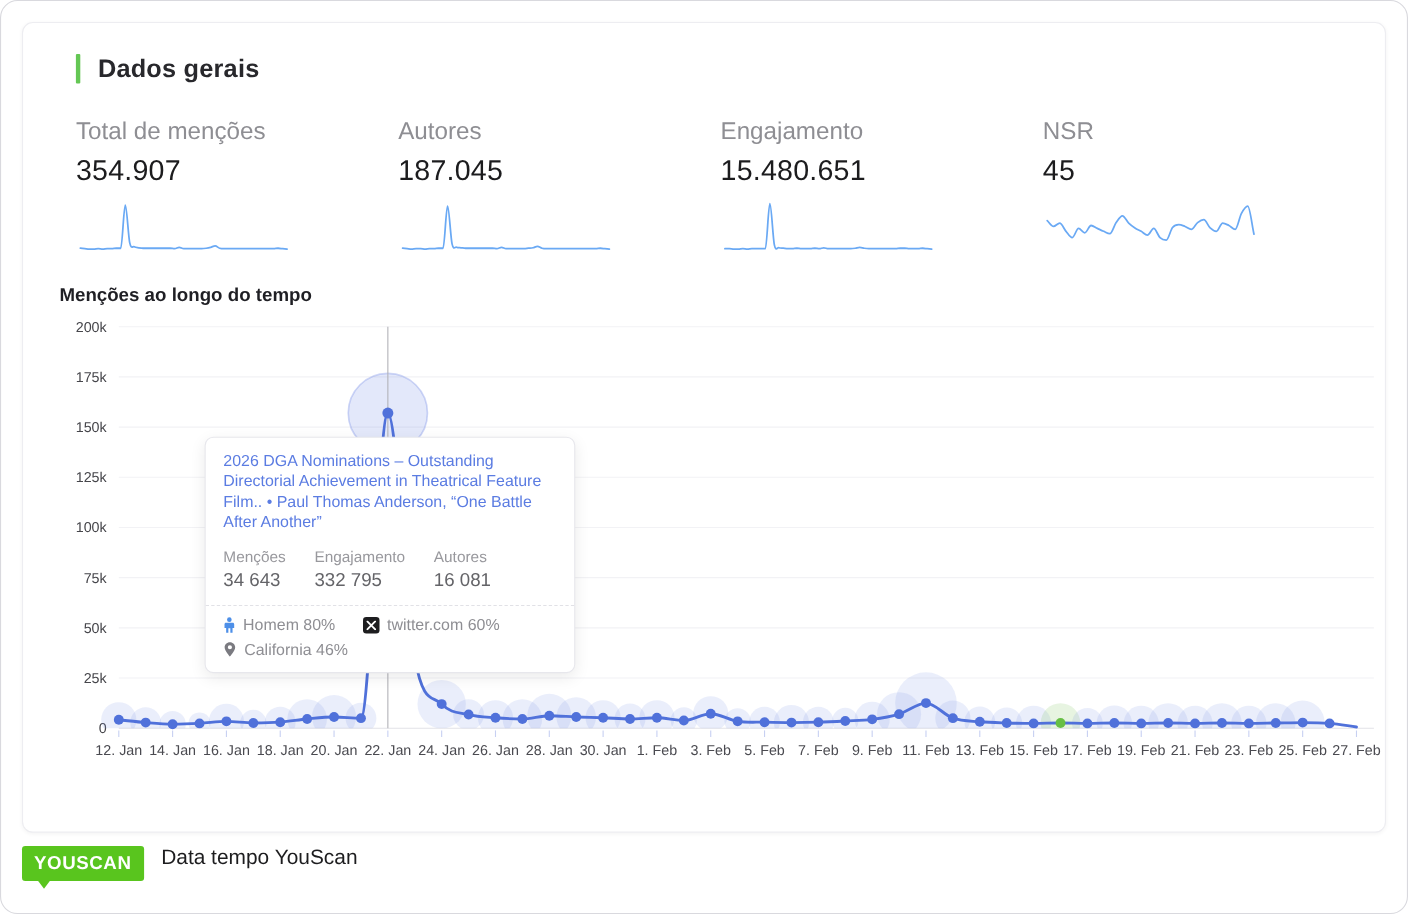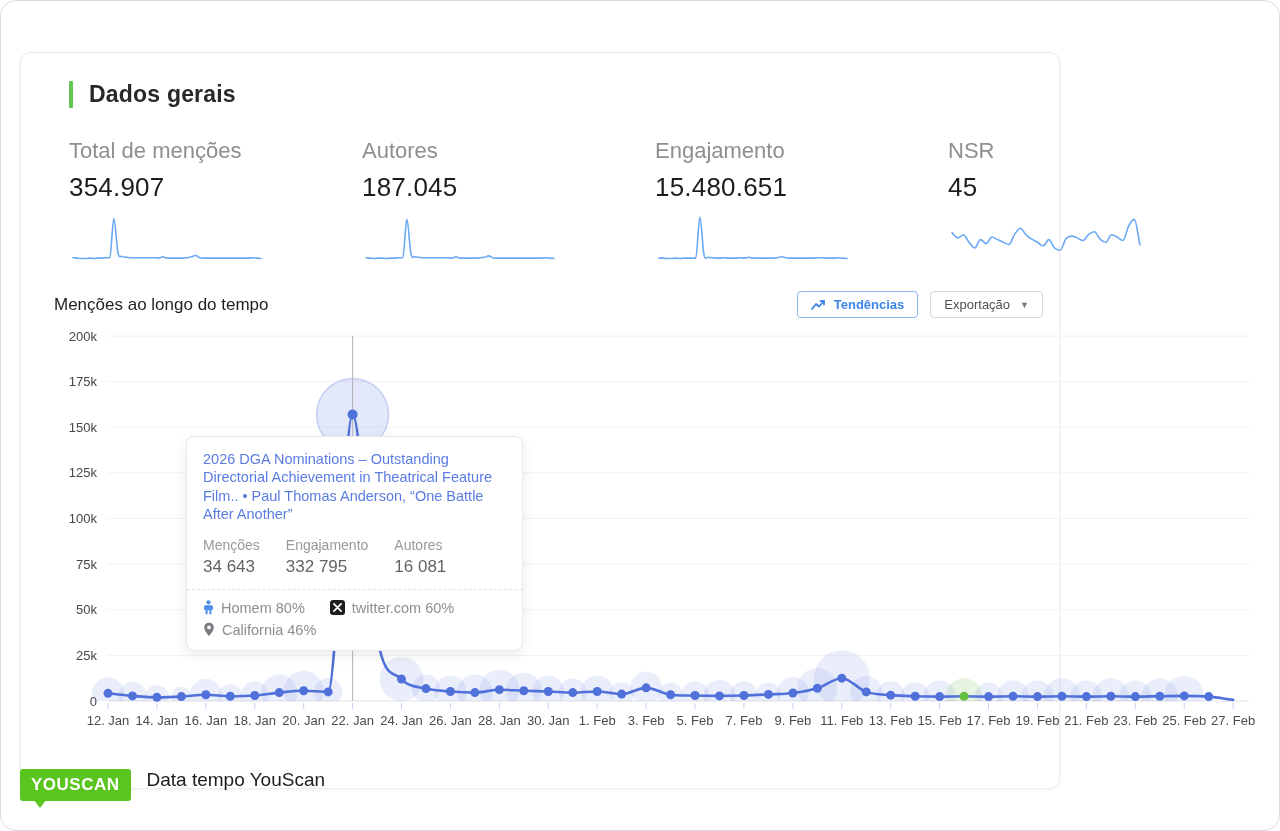--- a/index.html
+++ b/index.html
@@ -3,38 +3,38 @@
 <meta charset="utf-8">
 <style>
   html,body{margin:0;padding:0;}
   body{
     width:1280px;height:831px;position:relative;background:#fff;
     font-family:"Liberation Sans","DejaVu Sans",sans-serif;
     -webkit-font-smoothing:antialiased;overflow:hidden;
   }
   .frame{position:absolute;inset:0;border:1px solid #d9d9de;border-radius:16px;pointer-events:none;}
   .card{
-    position:absolute;left:20px;top:20px;width:1040px;height:737px;
+    position:absolute;left:20px;top:20px;width:1240px;height:737px;
     background:#fff;border:1px solid #ededf1;border-radius:10px;
-    box-shadow:0 1px 4px rgba(0,0,0,0.05);box-sizing:border-box;margin-top:32px;
+    box-shadow:0 1px 4px rgba(0,0,0,0.05);box-sizing:border-box;
   }
   
   .overview{padding:28px 48px 0 48px;}
   .section-heading{display:flex;align-items:center;gap:16px;}
   .green-bar{width:4px;height:27px;background:#64c754;border-radius:1px;}
   .section-heading h1{margin:0;font-size:23px;font-weight:700;color:#28282c;letter-spacing:.2px;}
   .kpi-row{display:flex;margin-top:30px;}
   .kpi{width:293px;flex:0 0 293px;}
   .kpi .kpi-label{font-size:22px;color:#8e8e93;margin-bottom:8px;}
   .kpi .kpi-value{font-size:26px;font-weight:500;color:#1c1c1e;letter-spacing:.2px;}
   .kpi svg.spark{display:block;margin-top:6px;}
   
   .timeline{position:relative;margin-top:8px;}
   .timeline-head{display:flex;align-items:center;justify-content:space-between;padding:18px 16px 0 33px;}
-  .timeline-head h2{margin:0;font-size:17px;font-weight:400;color:#1f1f24;}
+  .timeline-head h2{margin:0;font-size:17px;font-weight:700;color:#1f1f24;}
   .head-buttons{display:flex;gap:12px;align-items:center;}
   .btn{display:inline-flex;align-items:center;gap:8px;height:27px;padding:0 13px;border-radius:4px;
        background:#fff;font-size:13px;cursor:pointer;box-sizing:border-box;}
   .btn-trends{border:1px solid #8ab9f2;color:#3e87e8;font-weight:600;}
   .btn-export{border:1px solid #d8d8dc;color:#4f4f55;}
   .caret{font-size:9px;color:#77777c;margin-left:2px;}
   .chart-wrap{position:relative;height:416px;margin-top:4px;}
   
   .tooltip{
     position:absolute;left:165px;top:114px;width:303px;z-index:5;
@@ -98,33 +98,20 @@
         <svg class="spark" width="196" height="56">
             <path d="M4,23.6 C5.898989898989899,25.360000000000003 7.7979797979797985,28.880000000000003 9.696969696969697,28.880000000000003 C11.595959595959597,28.880000000000003 13.494949494949495,25.799999999999997 15.393939393939394,25.799999999999997 C17.292929292929294,25.799999999999997 19.191919191919194,31.08 21.090909090909093,33.28 C22.989898989898993,35.480000000000004 24.88888888888889,39 26.78787878787879,39 C28.68686868686869,39 30.585858585858585,30.64 32.484848484848484,30.64 C34.38383838383839,30.64 36.282828282828284,34.6 38.18181818181819,34.6 C40.08080808080808,34.6 41.979797979797986,28 43.87878787878788,28 C45.77777777777778,28 47.67676767676768,29.76 49.57575757575758,30.64 C51.474747474747474,31.52 53.37373737373738,32.473333333333336 55.27272727272727,33.28 C57.17171717171717,34.086666666666666 59.07070707070707,35.48 60.96969696969697,35.48 C62.86868686868687,35.48 64.76767676767678,28.07333333333333 66.66666666666667,25.36 C68.56565656565657,22.64666666666667 70.46464646464648,19.200000000000003 72.36363636363637,19.200000000000003 C74.26262626262627,19.200000000000003 76.16161616161617,23.966666666666665 78.06060606060606,25.799999999999997 C79.95959595959596,27.633333333333333 81.85858585858587,28.95333333333333 83.75757575757576,30.2 C85.65656565656566,31.446666666666665 87.55555555555556,32.18 89.45454545454545,33.28 C91.35353535353535,34.38 93.25252525252526,36.8 95.15151515151516,36.8 C97.05050505050505,36.8 98.94949494949496,30.64 100.84848484848486,30.64 C102.74747474747475,30.64 104.64646464646465,37.24 106.54545454545455,39 C108.44444444444444,40.760000000000005 110.34343434343435,41.2 112.24242424242425,41.2 C114.14141414141415,41.2 116.04040404040404,32.10666666666666 117.93939393939394,29.759999999999998 C119.83838383838383,27.413333333333327 121.73737373737374,27.119999999999997 123.63636363636364,27.119999999999997 C125.53535353535354,27.119999999999997 127.43434343434345,28.14666666666667 129.33333333333334,28.880000000000003 C131.23232323232324,29.613333333333337 133.13131313131314,31.52 135.03030303030303,31.52 C136.92929292929293,31.52 138.82828282828285,26.826666666666668 140.72727272727275,25.36 C142.62626262626264,23.893333333333338 144.52525252525254,22.72 146.42424242424244,22.72 C148.32323232323233,22.72 150.22222222222223,28.439999999999998 152.12121212121212,30.2 C154.02020202020202,31.96 155.91919191919192,33.28 157.8181818181818,33.28 C159.7171717171717,33.28 161.61616161616163,25.799999999999997 163.51515151515153,25.799999999999997 C165.41414141414143,25.799999999999997 167.31313131313132,27.046666666666667 169.21212121212122,28 C171.11111111111111,28.953333333333333 173.010101010101,31.52 174.9090909090909,31.52 C176.8080808080808,31.52 178.70707070707073,20.520000000000007 180.60606060606062,17 C182.50505050505052,13.480000000000011 184.40404040404042,10.399999999999999 186.3030303030303,10.399999999999999 C188.2020202020202,10.399999999999999 190.1010101010101,27.413333333333334 192,35.92" fill="none" stroke="#6aa9f4" stroke-width="1.6" stroke-linecap="round"></path>
           </svg>
       </div>
     </div>
   </div>
 
   <div class="timeline">
     <div class="timeline-head">
       <h2>Menções ao longo do tempo</h2>
-      <div class="head-buttons">
-        <button class="btn btn-trends">
-          <svg width="15" height="12" viewBox="0 0 15 12">
-            <polyline points="1,10 5,5 8,7.5 13,2" fill="none" stroke="#3e87e8" stroke-width="1.8" stroke-linecap="round" stroke-linejoin="round"></polyline>
-            <polyline points="9.5,2 13,2 13,5.5" fill="none" stroke="#3e87e8" stroke-width="1.8" stroke-linecap="round" stroke-linejoin="round"></polyline>
-          </svg>
-          <span>Tendências</span>
-        </button>
-        <button class="btn btn-export">
-          <span>Exportação</span>
-          <span class="caret">▼</span>
-        </button>
-      </div>
     </div>
 
     <div class="chart-wrap">
       <svg id="timeline-chart" width="1240" height="416">
           <defs>
             <clipPath id="clipBase">
               <rect x="0" y="0" width="1240" height="379"></rect>
             </clipPath>
           </defs>
           <line x1="87" y1="379" x2="1228" y2="379" stroke="#e2e2e7" stroke-width="1"></line>

